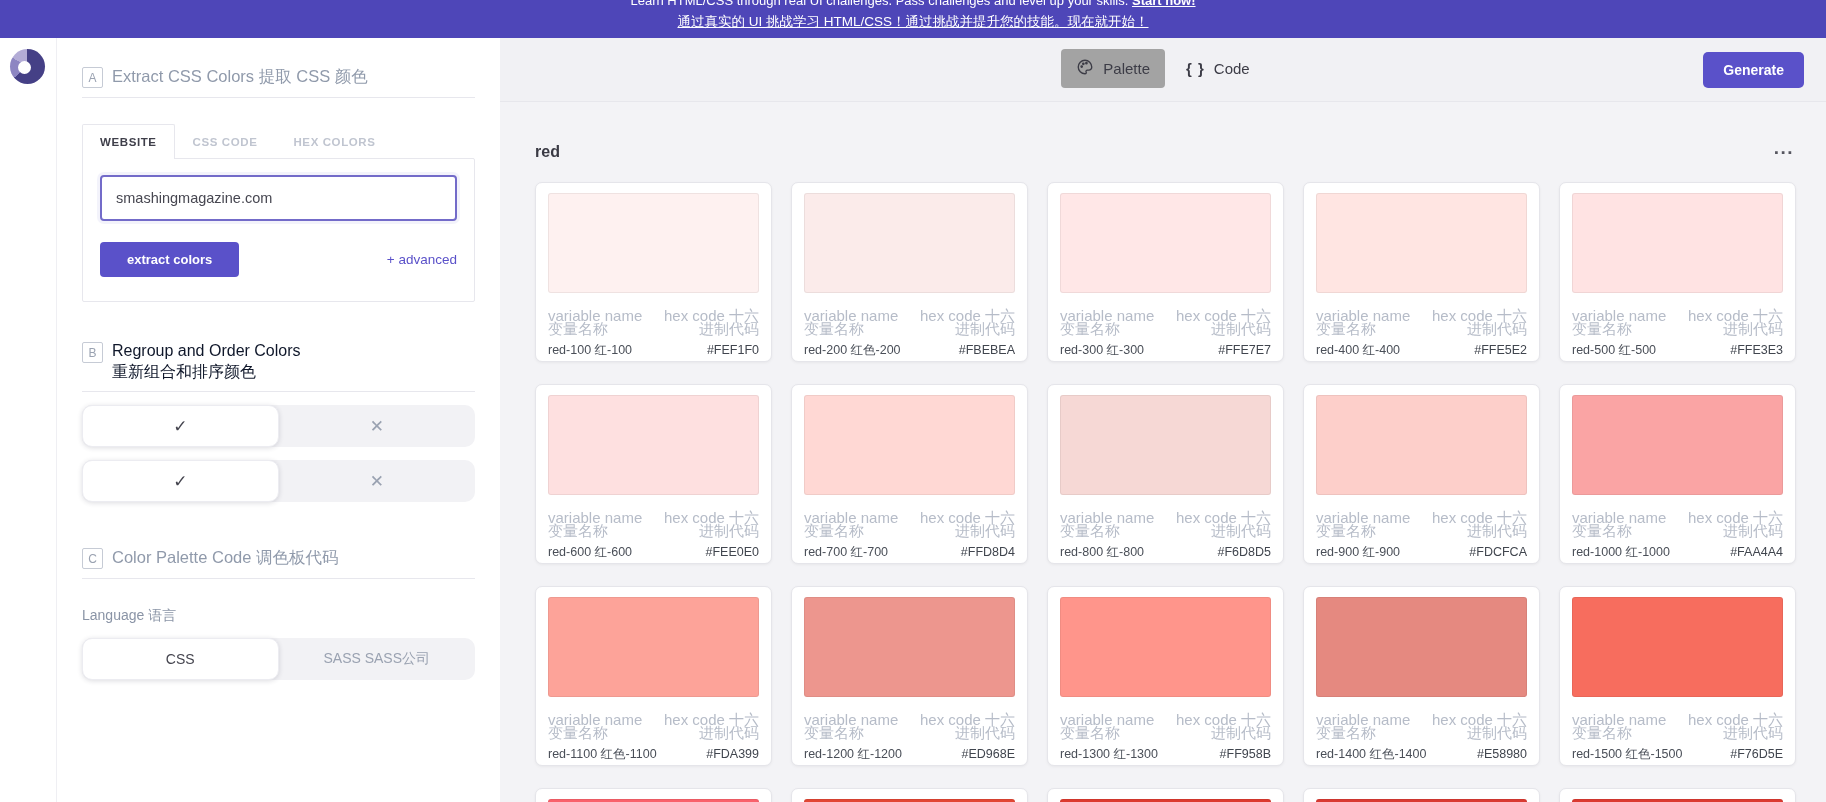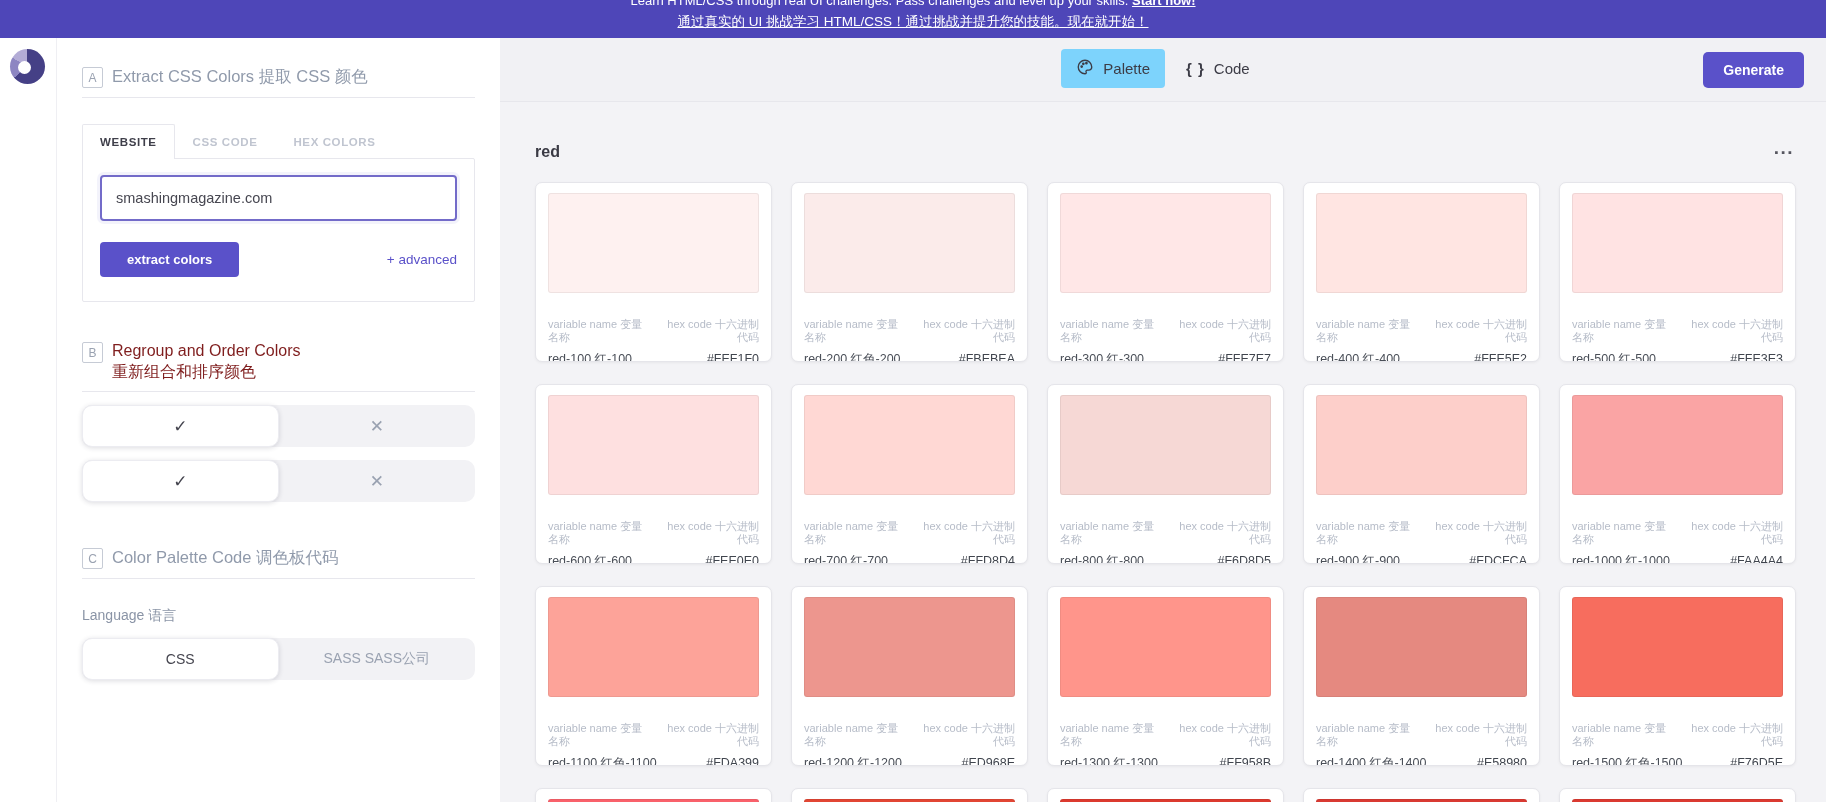--- a/index.html
+++ b/index.html
@@ -41,58 +41,58 @@
   .url-input { width:100%; height:46px; border:2px solid #736bc9; border-radius:4px;
     padding:0 14px; font-size:14.5px; color:#474751; outline:none;
     font-family:"Liberation Sans", sans-serif; box-shadow:0 0 0 3px rgba(90,81,201,.07); }
   .panel-row { display:flex; align-items:center; justify-content:space-between; margin-top:21px; }
   .btn-primary { background:#5A51C9; color:#fff; border:none; border-radius:4px; cursor:pointer;
     font-family:"Liberation Sans", sans-serif; font-weight:700; }
   .extract-btn { font-size:13px; padding:10px 27px; }
   .advanced-link { color:#5A51C9; font-size:13.5px; cursor:pointer; }
 
   .sec-b { margin-top:38px; }
-  .sec-title-2l { font-size:16px; color:#7f1d1d; line-height:21px; }
+  .sec-title-2l { font-size:16px; color:#0f172a; line-height:21px; }
   .field-label { font-size:14px; color:#8a94a6; margin-top:28px; }
   .toggle { margin-top:13px; width:100%; height:42px; background:#f2f2f5; border-radius:10px;
     display:flex; }
   .toggle-half { flex:1 1 50%; display:flex; align-items:center; justify-content:center;
     font-size:14px; color:#9aa2b1; cursor:pointer; border-radius:10px; }
   .toggle-half.active { background:#fff; color:#45454f; border:1px solid #ececf1;
     box-shadow:0 1px 5px rgba(40,40,60,.16); }
   .glyph { font-size:17px; }
 
   .sec-c { margin-top:44px; }
 
   
   .main { flex:1 1 auto; background:#f3f3f6; display:flex; flex-direction:column; min-width:0; }
   .main-header { height:67px; background:#f1f1f4; border-bottom:1px solid #e7e7ec;
     display:flex; align-items:center; position:relative; flex:0 0 auto; }
   .view-toggle { display:flex; gap:6px; margin:0 auto; align-items:center; }
   .view-btn { display:flex; align-items:center; gap:9px; padding:9px 15px; border-radius:4px;
     font-size:15px; color:#3c3c46; cursor:pointer; }
-  .view-btn.active { background:#7dd3fc; }
+  .view-btn.active { background:#a3a3a3; }
   .brace-icon { font-weight:700; font-size:15px; letter-spacing:1px; }
   .generate-btn { position:absolute; right:22px; top:17px; font-size:14px; padding:10px 20px; border-radius:5px; }
 
   .content { padding:0 30px 0 35px; flex:1 1 auto; overflow:hidden; }
   .group-row { display:flex; align-items:center; justify-content:space-between;
     margin-top:38px; height:24px; }
   .group-title { font-size:16px; font-weight:700; color:#3a3a44; }
   .more-btn { font-size:19px; font-weight:700; color:#55555f; letter-spacing:1.5px;
     cursor:pointer; line-height:10px; padding:0 2px 8px; }
 
   .grid { margin-top:18px; display:grid; grid-template-columns:repeat(5, 237px);
     column-gap:19px; row-gap:22px; }
   .card { width:237px; height:180px; background:#fff; border:1px solid #e5e5ea;
     border-radius:7px; padding:10px 12px 0; box-shadow:0 1px 3px rgba(0,0,0,.05);
     overflow:hidden; cursor:pointer; }
   .swatch { height:100px; border-radius:3px; border:1px solid rgba(0,0,0,.06); }
-  .card-head { display:flex; justify-content:space-between; margin-top:25px;
-    font-size:11px; line-height:13px; color:#b6bcc8; }
+  .card-head { display:flex; justify-content:space-between; margin-top:16px;
+    font-size:15px; line-height:13px; color:#b6bcc8; }
   .h-left { max-width:95px; }
   .h-right { max-width:98px; text-align:right; }
   .card-vals { display:flex; justify-content:space-between; align-items:baseline; margin-top:7px; }
   .v-name { font-size:12.5px; color:#4a4f58; }
   .v-hex { font-size:12.5px; color:#40454e; }
 </style>
 </head>
 <body>
 
 <div class="banner">

